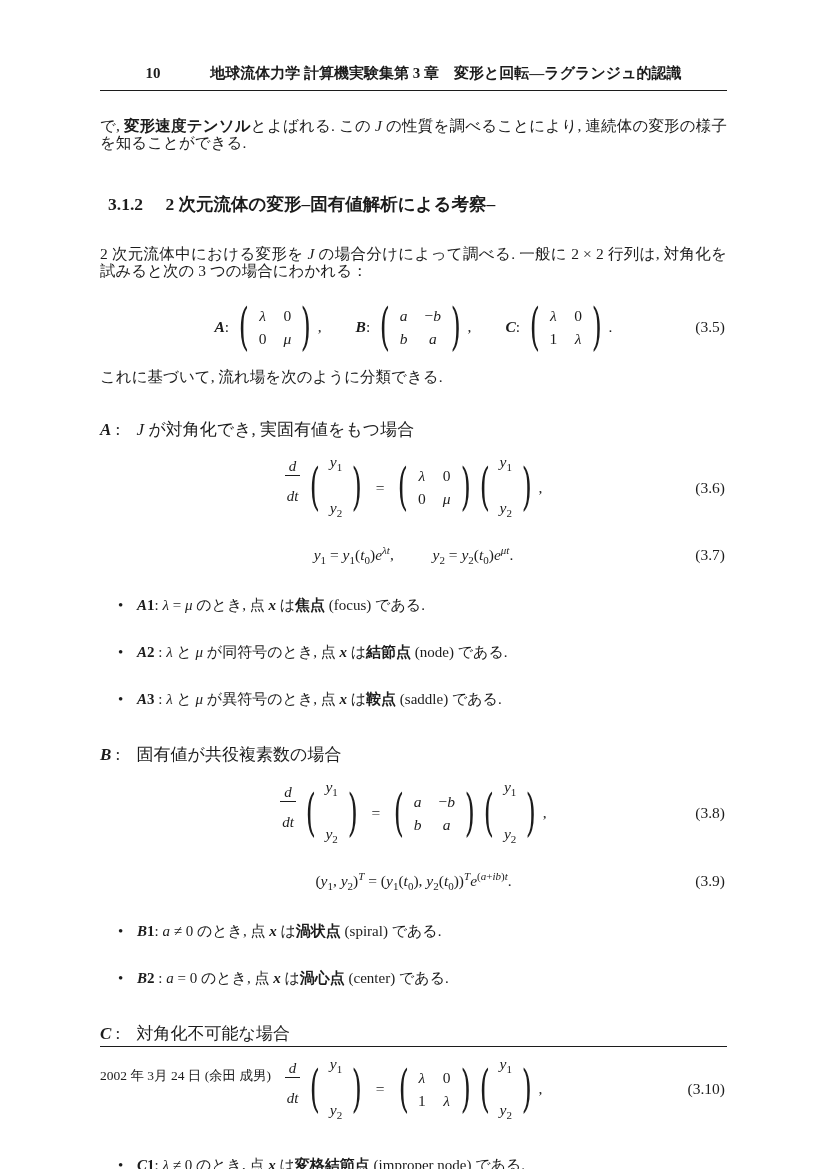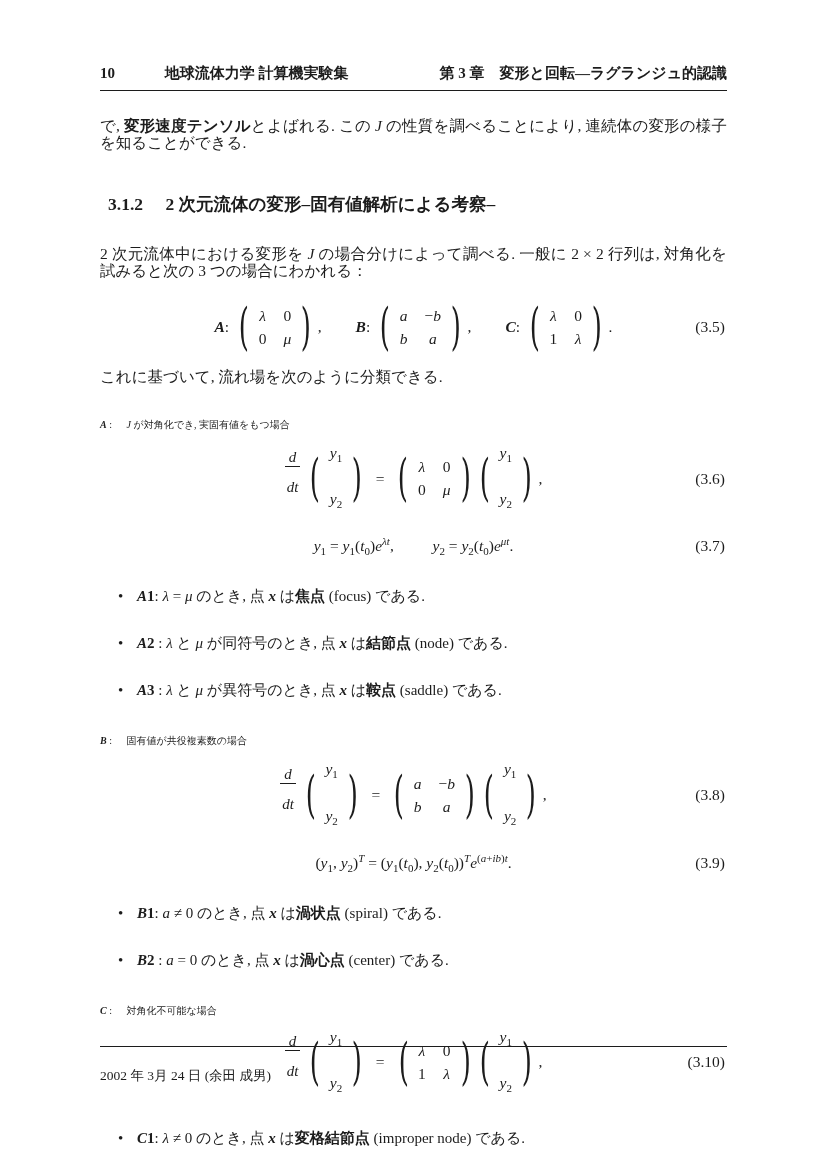--- a/index.html
+++ b/index.html
@@ -5,21 +5,21 @@
   html,body { margin:0; padding:0; background:#ffffff; }
   .page {
     position:relative; width:826px; height:1169px; background:#ffffff;
     font-family:"Liberation Serif","DejaVu Serif",serif;
     color:#1c1c1c; overflow:hidden;
   }
   .content { position:absolute; left:100px; top:0; width:627px; }
 
   
   .header {
-    display:flex; justify-content:space-between; align-items:baseline;
+    display:flex; justify-content:center; align-items:baseline;
     padding-top:64px; padding-bottom:7px; border-bottom:1.6px solid #1c1c1c;
     font-weight:bold; font-size:15px;
   }
   .pageno { margin-right:46px; }
 
   
   .body-text { font-size:15.5px; line-height:17px; margin:0; text-align:justify; }
   .intro { margin-top:26px; }
   .p-classify { margin-top:29px; }
   .p-based { margin-top:10px; }
@@ -53,21 +53,21 @@
           font-style:italic; font-size:15px; line-height:17px; margin-right:5px; }
   .frac .den { border-top:1.2px solid #1c1c1c; padding:12px 2px; }
   .eq35 { margin-top:17px; }
   .eq36 { margin-top:10px; }
   .eq37 { margin-top:20px; margin-bottom:4px;text-align:center; }
   .eq38 { margin-top:10px; }
   .eq39 { margin-top:20px; margin-bottom:4px; }
   .eq310 { margin-top:8px; margin-bottom:4px; }
 
   
-  .ghead { margin:33px 0 0 0; font-size:10px; }
+  .ghead { margin:33px 0 0 0; font-size:17px; }
   .glabel { margin-right:12px; }
 
   
   .blist { list-style:none; margin:28px 0 0 0; padding:0 0 0 18px; }
   .blist li { position:relative; padding-left:19px; margin-bottom:25px; font-size:15px; line-height:22px; }
   .blist li::before { content:"•"; position:absolute; left:0; top:0; font-size:15px; }
 
   
   .footer {
     position:absolute; left:100px; top:1046px; width:627px;

